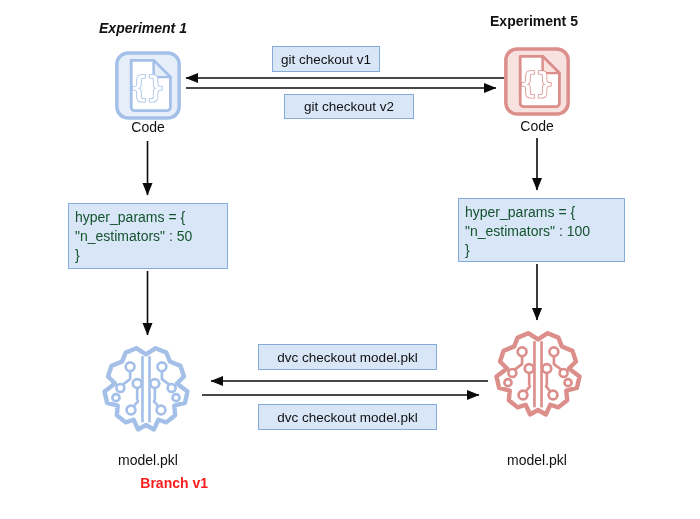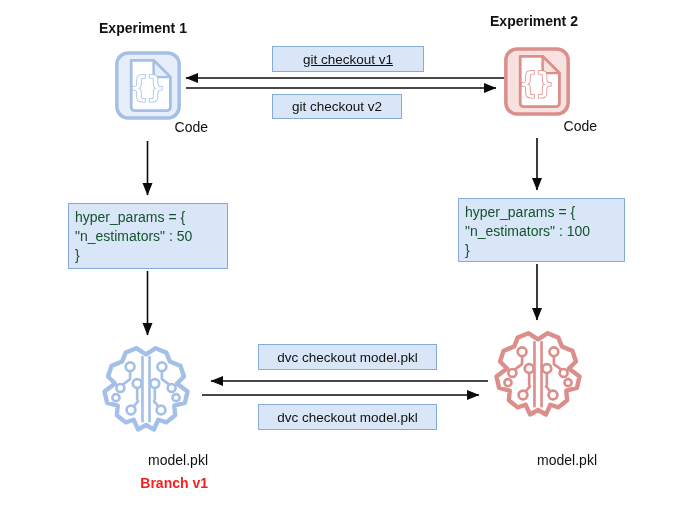--- a/index.html
+++ b/index.html
@@ -2,21 +2,21 @@
 <html style="--box-fill: #d8e6f8; --box-border: #85abd9; --blue-icon: #a4c0e8; --blue-tint: #e6eefa; --red-icon: #dc8e8b; --red-tint: #f8e2e0; --branch-red: #fb1d1d; --arrow: #0b0b0b;"><head>
 <meta charset="utf-8">
 <style>
   html, body { margin:0; padding:0; background:#ffffff; }
   .canvas {
     position:relative; width:700px; height:519px; background:#ffffff;
     font-family:"Liberation Sans", sans-serif; color:#111; overflow:hidden;
   }
   .abs { position:absolute; }
   .exp-title { font-size:14px; font-weight:bold; text-align:center; width:140px; }
-  .caption   { font-size:14px; text-align:right; width:120px; }
+  .caption   { font-size:14px; text-align:center; width:120px; }
   .branch    { font-size:14px; font-weight:bold; text-align:right; width:120px;
                color:var(--branch-red, #fb1d1d); }
   .label-box {
     position:absolute; box-sizing:border-box;
     background:var(--box-fill, #d8e6f8);
     border:1px solid var(--box-border, #85abd9);
     display:flex; align-items:center; justify-content:center;
     font-size:13.5px; color:#111; white-space:nowrap;
   }
   .param-box {
@@ -46,41 +46,41 @@
   .brain-icon .b-outline { fill:#ffffff; stroke:currentColor; stroke-width:5; stroke-linejoin:round; }
   .brain-icon .b-mid   { stroke:currentColor; stroke-width:3; }
   .brain-icon .b-trace { fill:none; stroke:currentColor; stroke-width:3; stroke-linecap:round; stroke-linejoin:round; }
   .brain-icon .b-node  { fill:#ffffff; stroke:currentColor; stroke-width:3; }
 </style>
 </head>
 <body>
 
 <div class="canvas">
 
-  <div class="abs exp-title" style="left:73px; top:20px;">Experiment 1</div>
-  <div class="abs exp-title" style="left:464px; top:13px;">Experiment 2</div>
+  <div class="abs exp-title" style="left:73px; top:20px;font-style:italic;">Experiment 1</div>
+  <div class="abs exp-title" style="left:464px; top:13px;">Experiment 5</div>
 
   <svg class="abs code-icon blue" style="left:113px; top:49px;" width="70" height="73" viewBox="0 0 100 104">
     <rect class="c-outer" x="5.5" y="5.5" width="89" height="93" rx="16"></rect>
     <path class="c-doc" d="M26,16 H58 L82,40 V83 a5,5 0 0 1 -5,5 H31 a5,5 0 0 1 -5,-5 Z"></path>
     <path class="c-fold" d="M58,16 v18 a6,6 0 0 0 6,6 h18 Z"></path>
     <text class="c-braces" x="49" y="68" text-anchor="middle">{}</text>
   </svg>
   <svg class="abs code-icon red" style="left:502px; top:45px;" width="70" height="73" viewBox="0 0 100 104">
     <rect class="c-outer" x="5.5" y="5.5" width="89" height="93" rx="16"></rect>
     <path class="c-doc" d="M26,16 H58 L82,40 V83 a5,5 0 0 1 -5,5 H31 a5,5 0 0 1 -5,-5 Z"></path>
     <path class="c-fold" d="M58,16 v18 a6,6 0 0 0 6,6 h18 Z"></path>
     <text class="c-braces" x="49" y="68" text-anchor="middle">{}</text>
   </svg>
 
   <div class="abs caption" style="left:88px; top:119px;">Code</div>
   <div class="abs caption" style="left:477px; top:118px;">Code</div>
 
-  <div class="label-box" style="left:272px; top:46px; width:152px; height:26px;text-decoration:underline;">git checkout v1</div>
-  <div class="label-box" style="left:272px; top:94px; width:130px; height:25px;">git checkout v2</div>
+  <div class="label-box" style="left:272px; top:46px; width:108px; height:26px;">git checkout v1</div>
+  <div class="label-box" style="left:284px; top:94px; width:130px; height:25px;">git checkout v2</div>
 
   <div class="label-box" style="left:258px; top:344px; width:179px; height:26px;">dvc checkout model.pkl</div>
   <div class="label-box" style="left:258px; top:404px; width:179px; height:26px;">dvc checkout model.pkl</div>
 
   <div class="param-box" style="left:68px; top:203px; width:160px; height:66px;">
     <div>hyper_params = {</div>
     <div>"n_estimators" : 50</div>
     <div>}</div>
   </div>
   <div class="param-box" style="left:458px; top:198px; width:167px; height:64px;">

